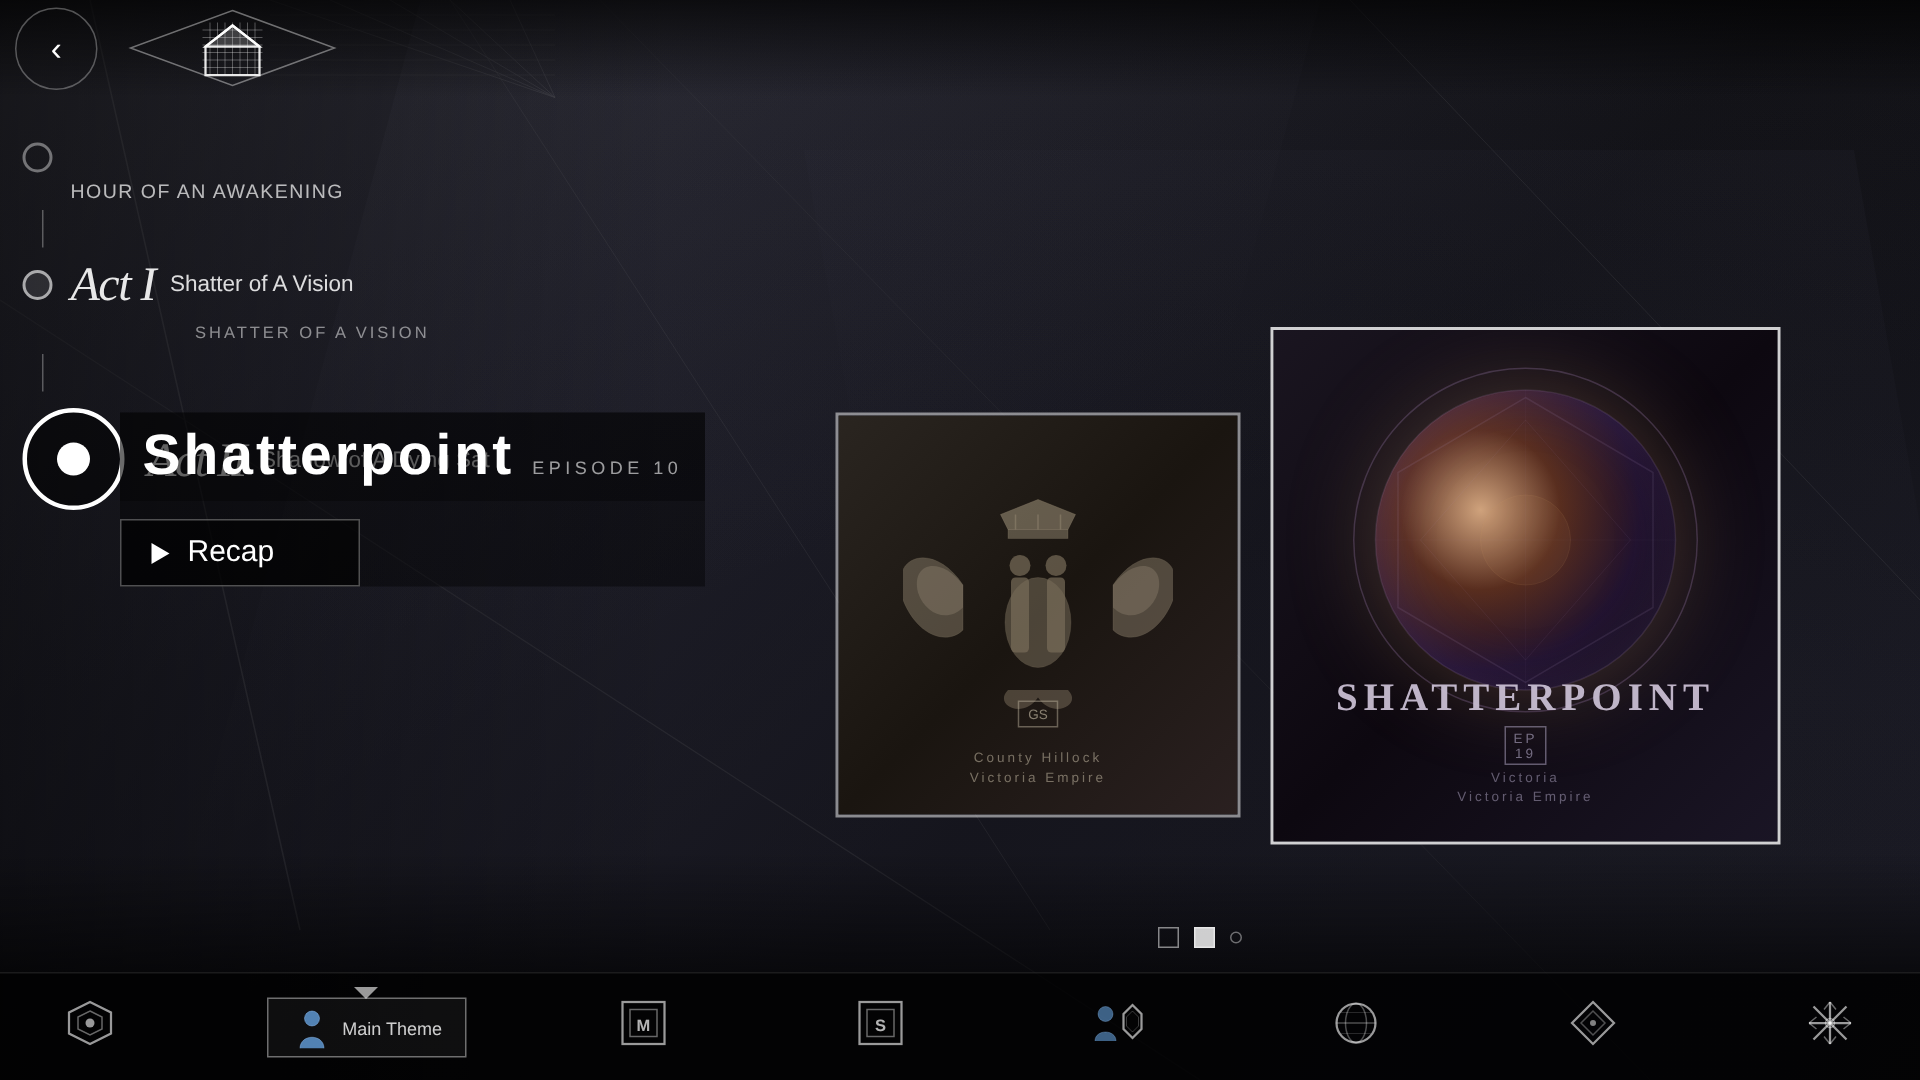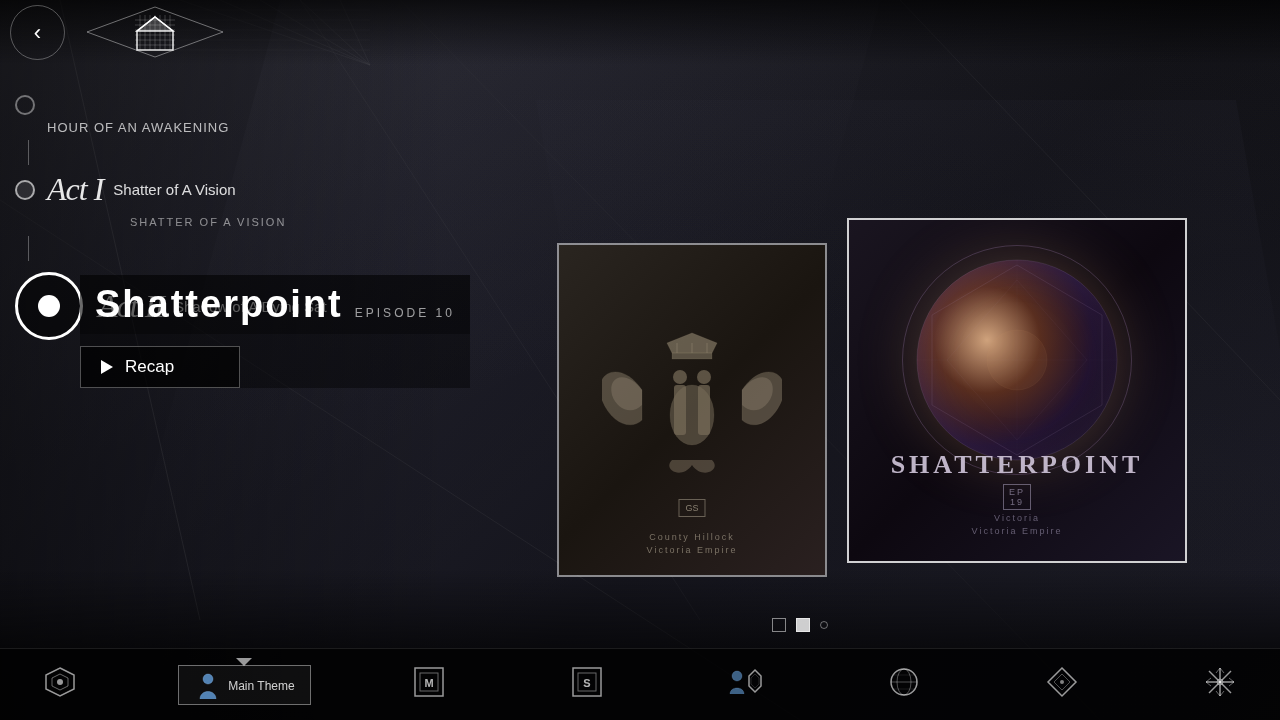--- a/index.html
+++ b/index.html
@@ -191,21 +191,21 @@
     }
 
     .recap-btn {
       display: flex;
       align-items: center;
       background: rgba(0,0,0,0.6);
       border: 1px solid rgba(255,255,255,0.3);
       color: #fff;
       padding: 10px 20px;
       cursor: pointer;
-      font-size: 17px;
+      font-size: 20px;
       width: 160px;
     }
 
     .play-icon {
       width: 0;
       height: 0;
       border-left: 12px solid #fff;
       border-top: 7px solid transparent;
       border-bottom: 7px solid transparent;
       margin-right: 12px;
@@ -226,21 +226,21 @@
     }
 
     .map-card {
       position: relative;
       cursor: pointer;
       border: 2px solid rgba(255,255,255,0.5);
     }
 
     .map-card.card-left {
       width: 270px;
-      height: 334px;
+      height: 270px;
       margin-top: 40px;
       margin-left: 44px;
     }
 
     .map-card.card-right {
       width: 340px;
       height: 345px;
       border-color: rgba(255,255,255,0.8);
     }
 

